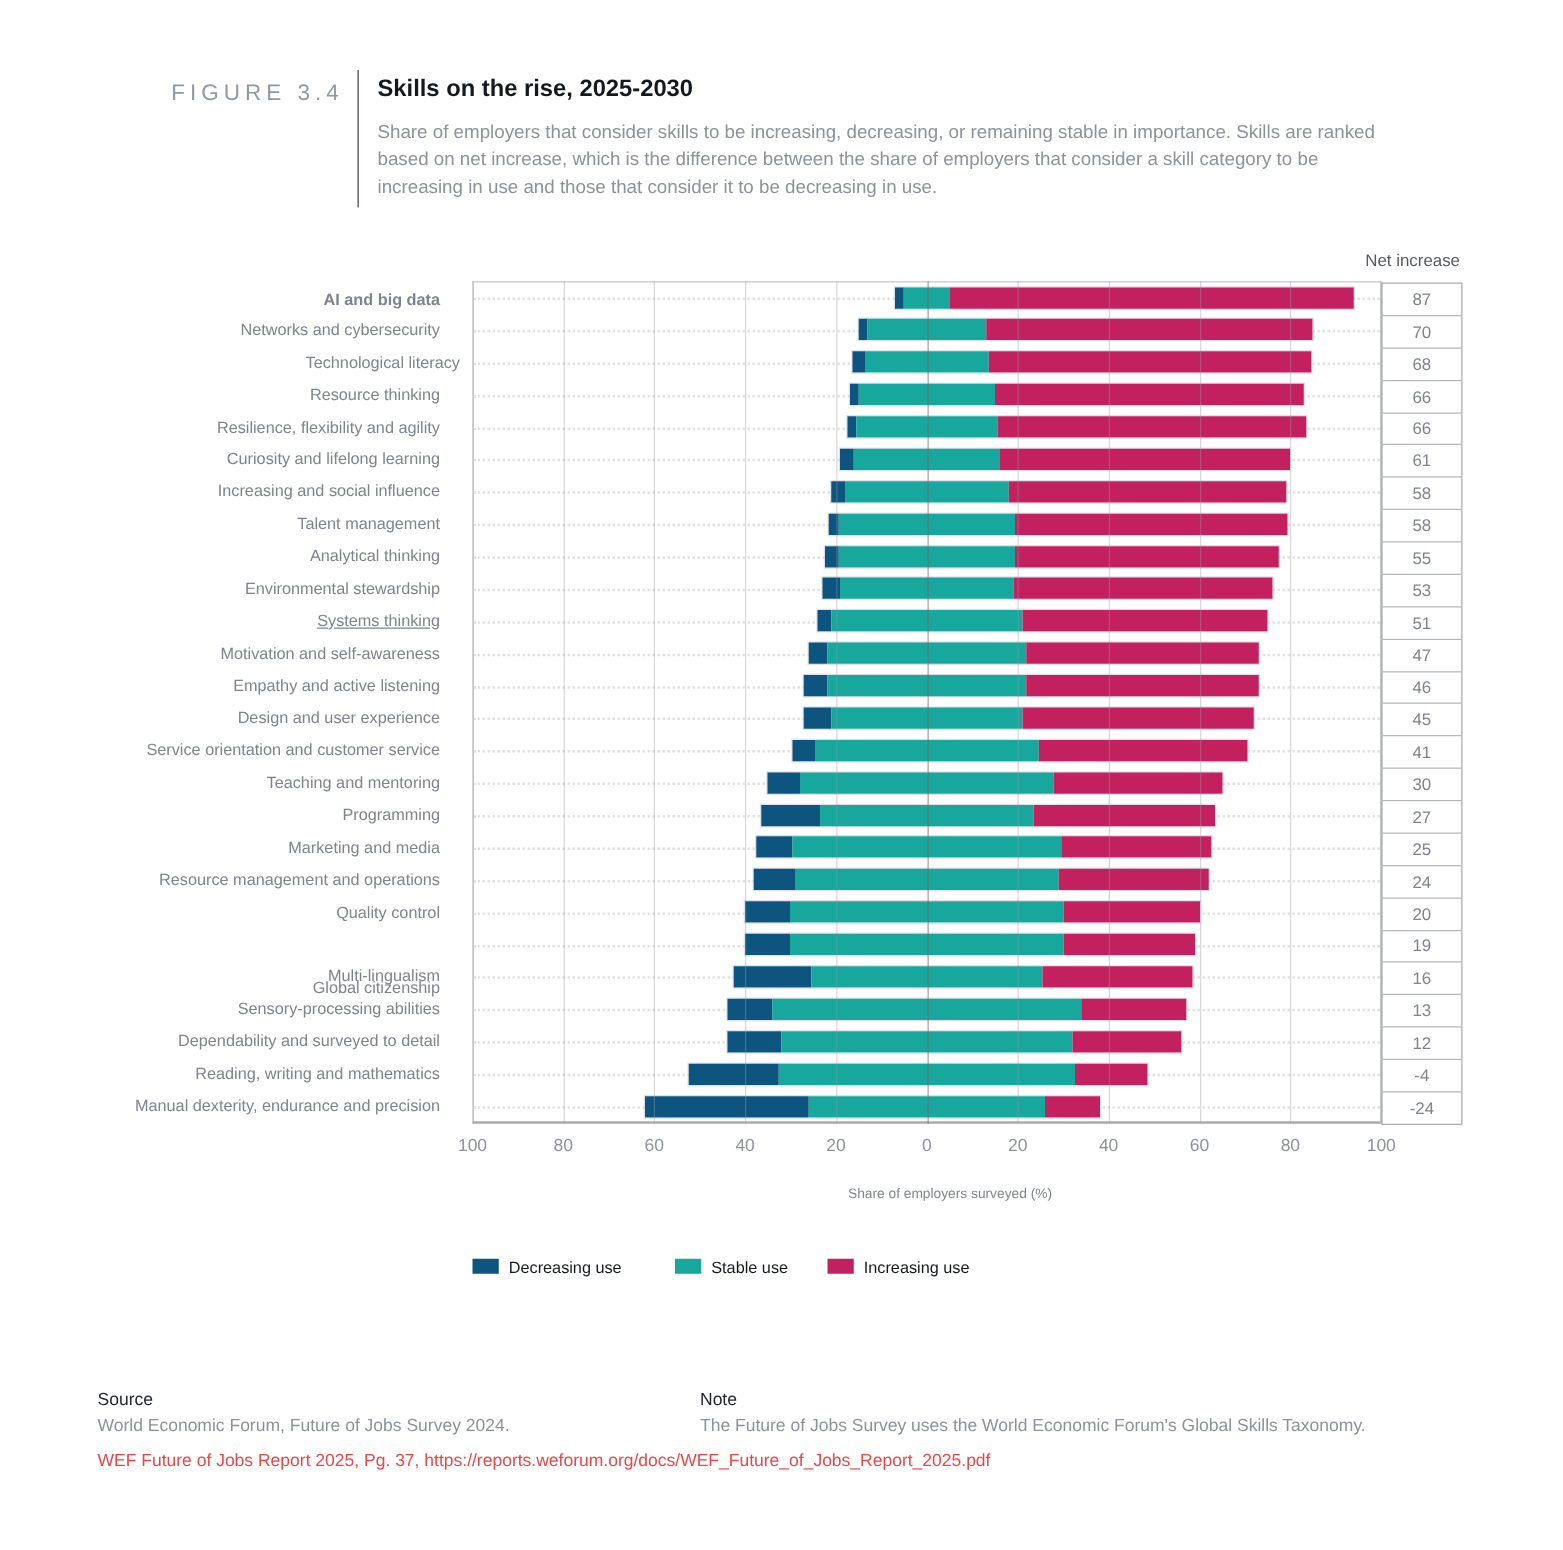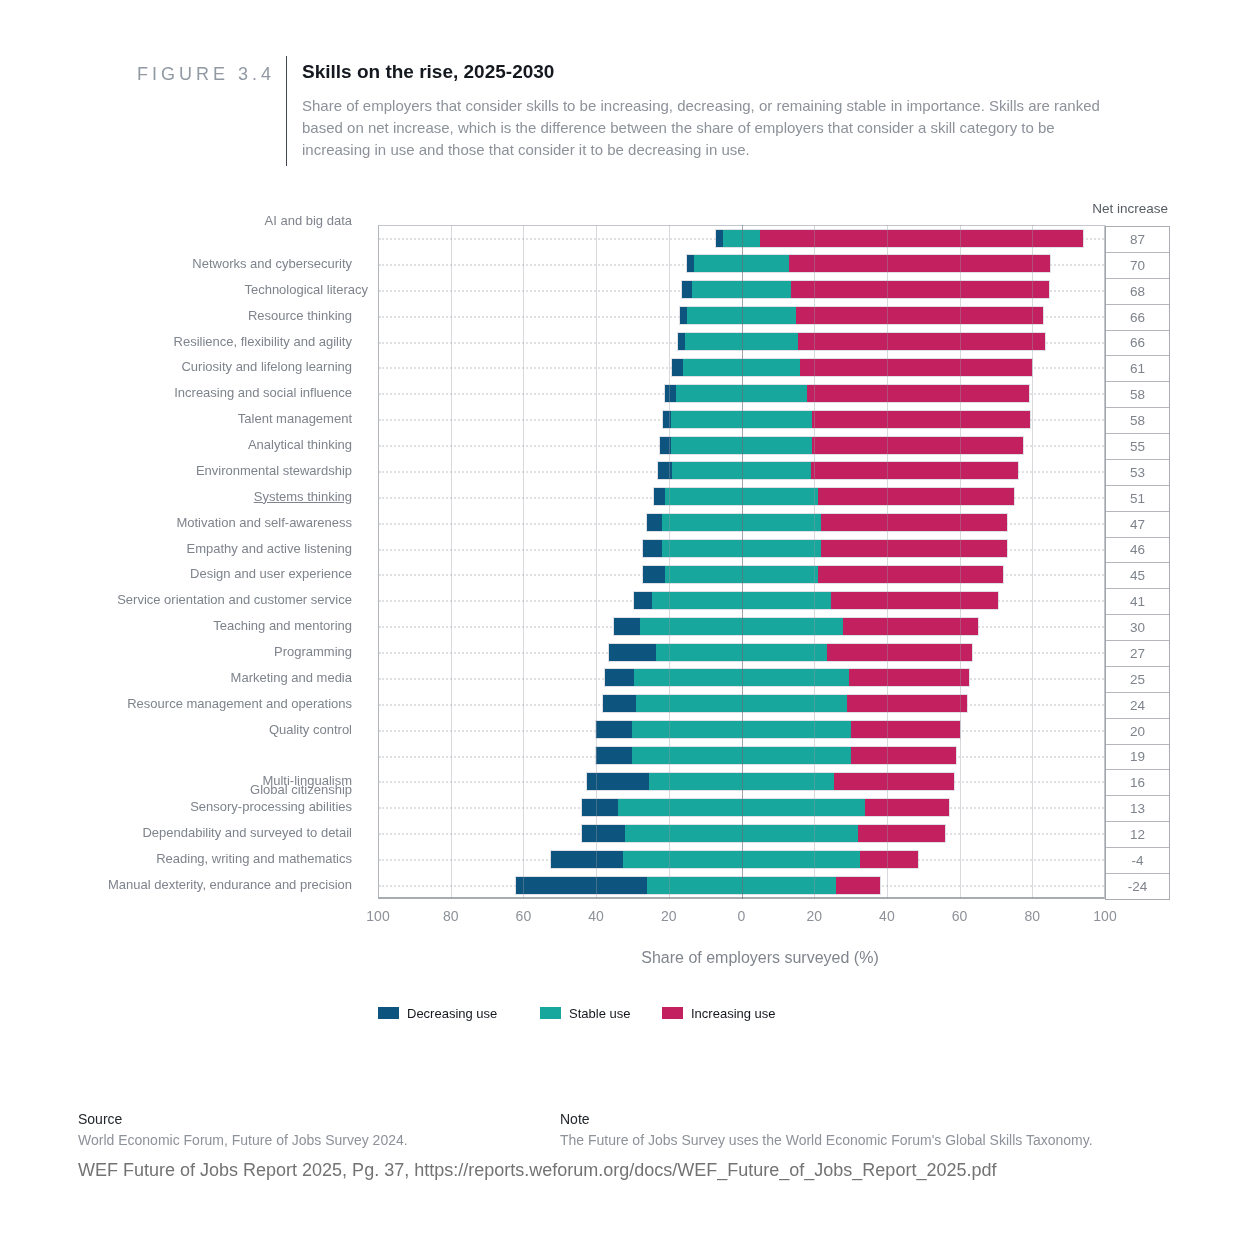--- a/index.html
+++ b/index.html
@@ -22,47 +22,47 @@
   .vgrid.zero{background:rgba(105,110,118,0.62);}
   .bar{display:flex;z-index:2;box-shadow:0 0 0 1px rgba(196,201,209,0.55);}
   .seg{height:100%;}
   .ylabel{font-size:13px;color:#7e838c;text-align:right;line-height:18px;white-space:nowrap;}
   #net-table{left:1105px;top:226px;width:65px;box-sizing:border-box;
              border:1px solid #a9acb1;display:flex;flex-direction:column;}
   .net-cell{flex:1;box-sizing:border-box;border-bottom:1px solid #b4b7bc;
             font-size:13.5px;color:#7e838c;display:flex;align-items:center;justify-content:center;}
   .net-cell:last-child{border-bottom:none;}
   .xtick{top:908px;font-size:14px;color:#8d929a;transform:translateX(-50%);}
-  #axis-title{left:480px;top:949px;width:560px;text-align:center;font-size:16px;color:#80858d;}
+  #axis-title{left:480px;top:949px;width:560px;text-align:center;font-size:11px;color:#80858d;}
 
   
   .legend-item{top:1003px;height:20px;display:flex;align-items:center;gap:8px;}
   .swatch{width:21px;height:12px;display:inline-block;}
   .legend-label{font-size:13px;color:#15181e;}
 
   
   .foot-head{font-size:14px;font-weight:400;color:#22262c;}
   .foot-text{font-size:14px;color:#8d929a;}
-  #citation{left:78px;top:1160px;font-size:18px;color:#737373;}
+  #citation{left:78px;top:1160px;font-size:14px;color:#ef4444;}
 </style>
 </head>
 <body>
 
 <div class="abs" id="figure-label">FIGURE 3.4</div>
 <div class="abs" id="header-divider"></div>
 <div class="abs" id="page-title">Skills on the rise, 2025-2030</div>
 <div class="abs sub-line" style="top:97px">Share of employers that consider skills to be increasing, decreasing, or remaining stable in importance. Skills are ranked</div>
 <div class="abs sub-line" style="top:119px">based on net increase, which is the difference between the share of employers that consider a skill category to be</div>
 <div class="abs sub-line" style="top:141px">increasing in use and those that consider it to be decreasing in use.</div>
 
 <div class="abs" id="net-increase-header">Net increase</div>
 <div class="abs" id="plot-area"></div>
 <div id="chart-layer">
     <div class="abs dotline" style="left: 379px; top: 238px; width: 725px;"></div>
-    <div class="abs ylabel" style="left: 60px; top: 212px; width: 292px;">AI and big data</div>
+    <div class="abs ylabel" style="left: 60px; top: 231px; width: 292px; font-weight: bold;">AI and big data</div>
     <div class="abs bar" style="left: 716.055px; top: 229.5px; width: 367.135px; height: 17px;">
       <div class="seg" style="width: 7.27px; background: rgb(13, 84, 126);"></div>
       <div class="seg" style="width: 36.35px; background: rgb(23, 167, 156);"></div>
       <div class="seg" style="width: 323.515px; background: rgb(194, 32, 95);"></div>
     </div>
     <div class="abs dotline" style="left: 379px; top: 263.88px; width: 725px;"></div>
     <div class="abs ylabel" style="left: 60px; top: 254.88px; width: 292px;">Networks and cybersecurity</div>
     <div class="abs bar" style="left: 686.975px; top: 255.38px; width: 363.5px; height: 17px;">
       <div class="seg" style="width: 7.27px; background: rgb(13, 84, 126);"></div>
       <div class="seg" style="width: 94.51px; background: rgb(23, 167, 156);"></div>

